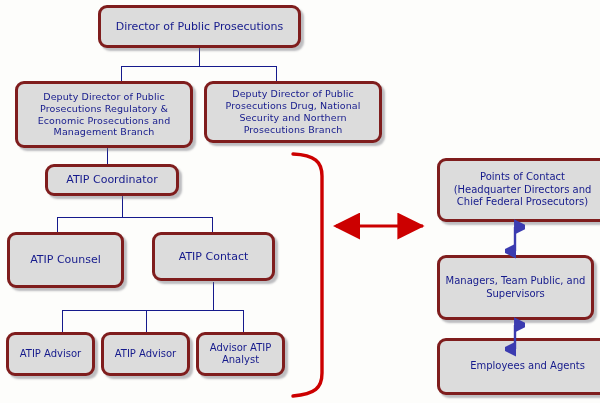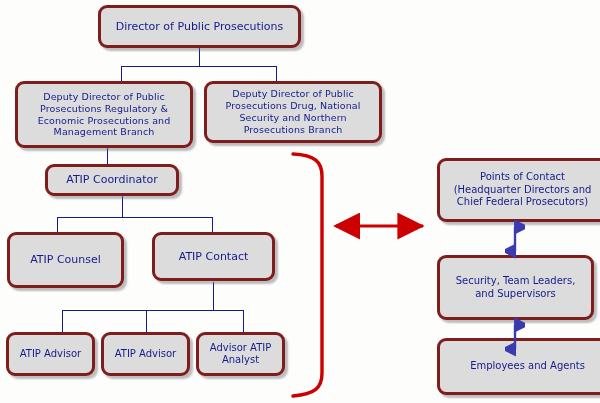--- a/index.html
+++ b/index.html
@@ -121,21 +121,21 @@
 
   <div class="node fs-10" style="left:196px; top:332px; width:89px; height:44px;">
     <span class="label">Advisor ATIP Analyst</span>
   </div>
 
   <div class="node fs-10" style="left:437px; top:158px; width:171px; height:64px;">
     <span class="label">Points of Contact (Headquarter Directors and Chief Federal Prosecutors)</span>
   </div>
 
   <div class="node fs-10" style="left:437px; top:255px; width:157px; height:65px;">
-    <span class="label">Security, Team Leaders, and Supervisors</span>
+    <span class="label">Managers, Team Public, and Supervisors</span>
   </div>
 
   <div class="node fs-10" style="left:437px; top:338px; width:181px; height:57px;">
     <span class="label">Employees and Agents</span>
   </div>
 
   <svg class="dbl-arrow" style="left:505px; top:219px;" width="20" height="40" viewBox="0 0 20 40">
     <defs>
       <marker id="mk-up" markerWidth="7" markerHeight="7" refX="3.2" refY="6" orient="auto">
         <path d="M3.2,0 L6.4,6.4 L0,6.4 Z" fill="#3b3bb0"></path>

